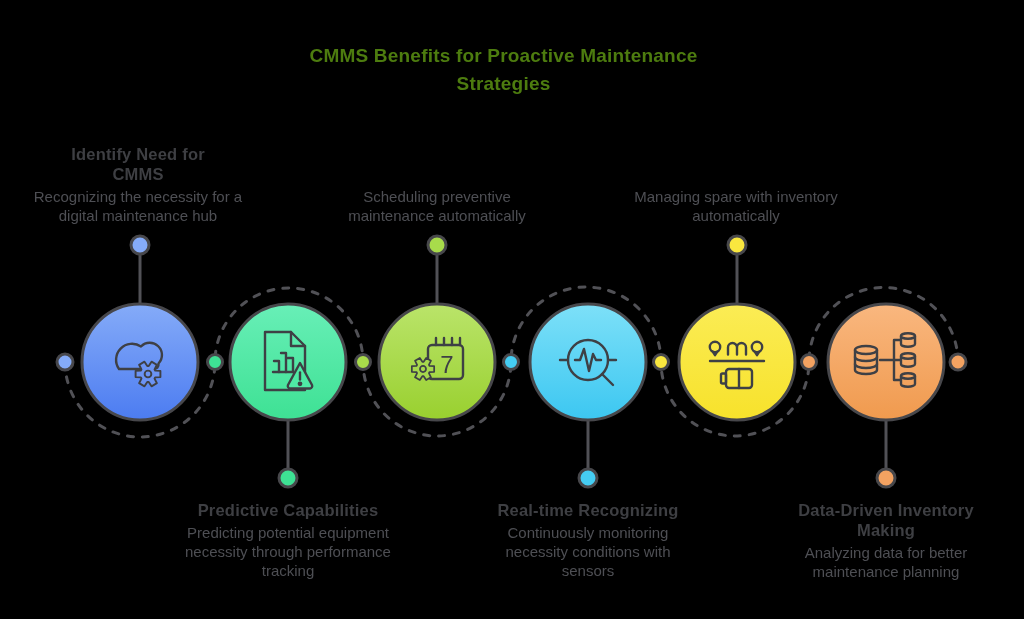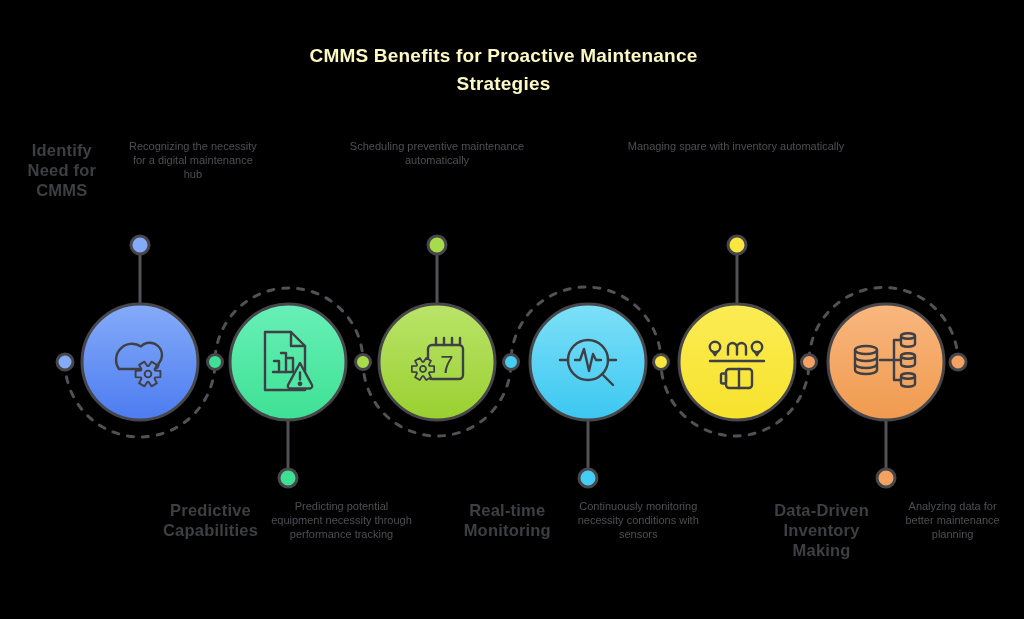--- a/index.html
+++ b/index.html
@@ -4,36 +4,36 @@
 <style>
   html,body{margin:0;padding:0;}
   body{
     width:1024px;height:619px;position:relative;overflow:hidden;
     background:#000000;
     font-family:"Liberation Sans","DejaVu Sans",sans-serif;
   }
   .stage{position:absolute;inset:0;width:1024px;height:619px;}
   .title{
     position:absolute;top:42px;left:0;right:17px;text-align:center;
-    font-size:19px;font-weight:700;line-height:1.45;color:#fef9c3;
+    font-size:19px;font-weight:700;line-height:1.45;color:#4d7c0f;
     letter-spacing:.2px;
   }
   .title-inner{max-width:400px;margin:0 auto;}
   .label-group{
-    position:absolute;width:250px;display:flex;flex-direction:row;
-    text-align:center;gap:12px;
+    position:absolute;width:250px;display:flex;flex-direction:column;
+    text-align:center;gap:4px;
   }
   .label-group.top{top:140px;height:86px;justify-content:flex-end;}
   .label-group.bottom{top:500px;justify-content:space-between;}
   .heading{
     font-size:16.5px;font-weight:700;line-height:1.22;color:#3e3f43;
     margin:0 auto;letter-spacing:.2px;
   }
   .desc{
-    font-size:11px;font-weight:500;line-height:1.26;color:#4e4f54;
+    font-size:15px;font-weight:500;line-height:1.26;color:#4e4f54;
     margin:0 auto;
   }
   .hw180{max-width:180px}.hw200{max-width:200px}.hw210{max-width:210px}
   .dw200{max-width:200px}.dw215{max-width:215px}.dw220{max-width:220px}
   .dw225{max-width:225px}.dw235{max-width:235px}.dw240{max-width:240px}
   svg{position:absolute;inset:0;}
   .icon{stroke:#3e4045;stroke-width:2.4;fill:none;stroke-linecap:round;stroke-linejoin:round;}
   .num7{font-size:24px;font-weight:500;fill:#3e4045;stroke:none;font-family:"Liberation Sans","DejaVu Sans",sans-serif;}
 </style>
 </head>
@@ -185,21 +185,21 @@
   </div>
   <div class="label-group top" style="left:611px">
     <div class="desc dw240">Managing spare with inventory automatically</div>
   </div>
 
   <div class="label-group bottom" style="left:163px">
     <div class="heading">Predictive Capabilities</div>
     <div class="desc dw220">Predicting potential equipment necessity through performance tracking</div>
   </div>
   <div class="label-group bottom" style="left:463px">
-    <div class="heading">Real-time Monitoring</div>
+    <div class="heading">Real-time Recognizing</div>
     <div class="desc dw215">Continuously monitoring necessity conditions with sensors</div>
   </div>
   <div class="label-group bottom" style="left:761px">
     <div class="heading hw210">Data-Driven Inventory Making</div>
     <div class="desc dw225">Analyzing data for better maintenance planning</div>
   </div>
 
 </div>
 
 </body></html>

